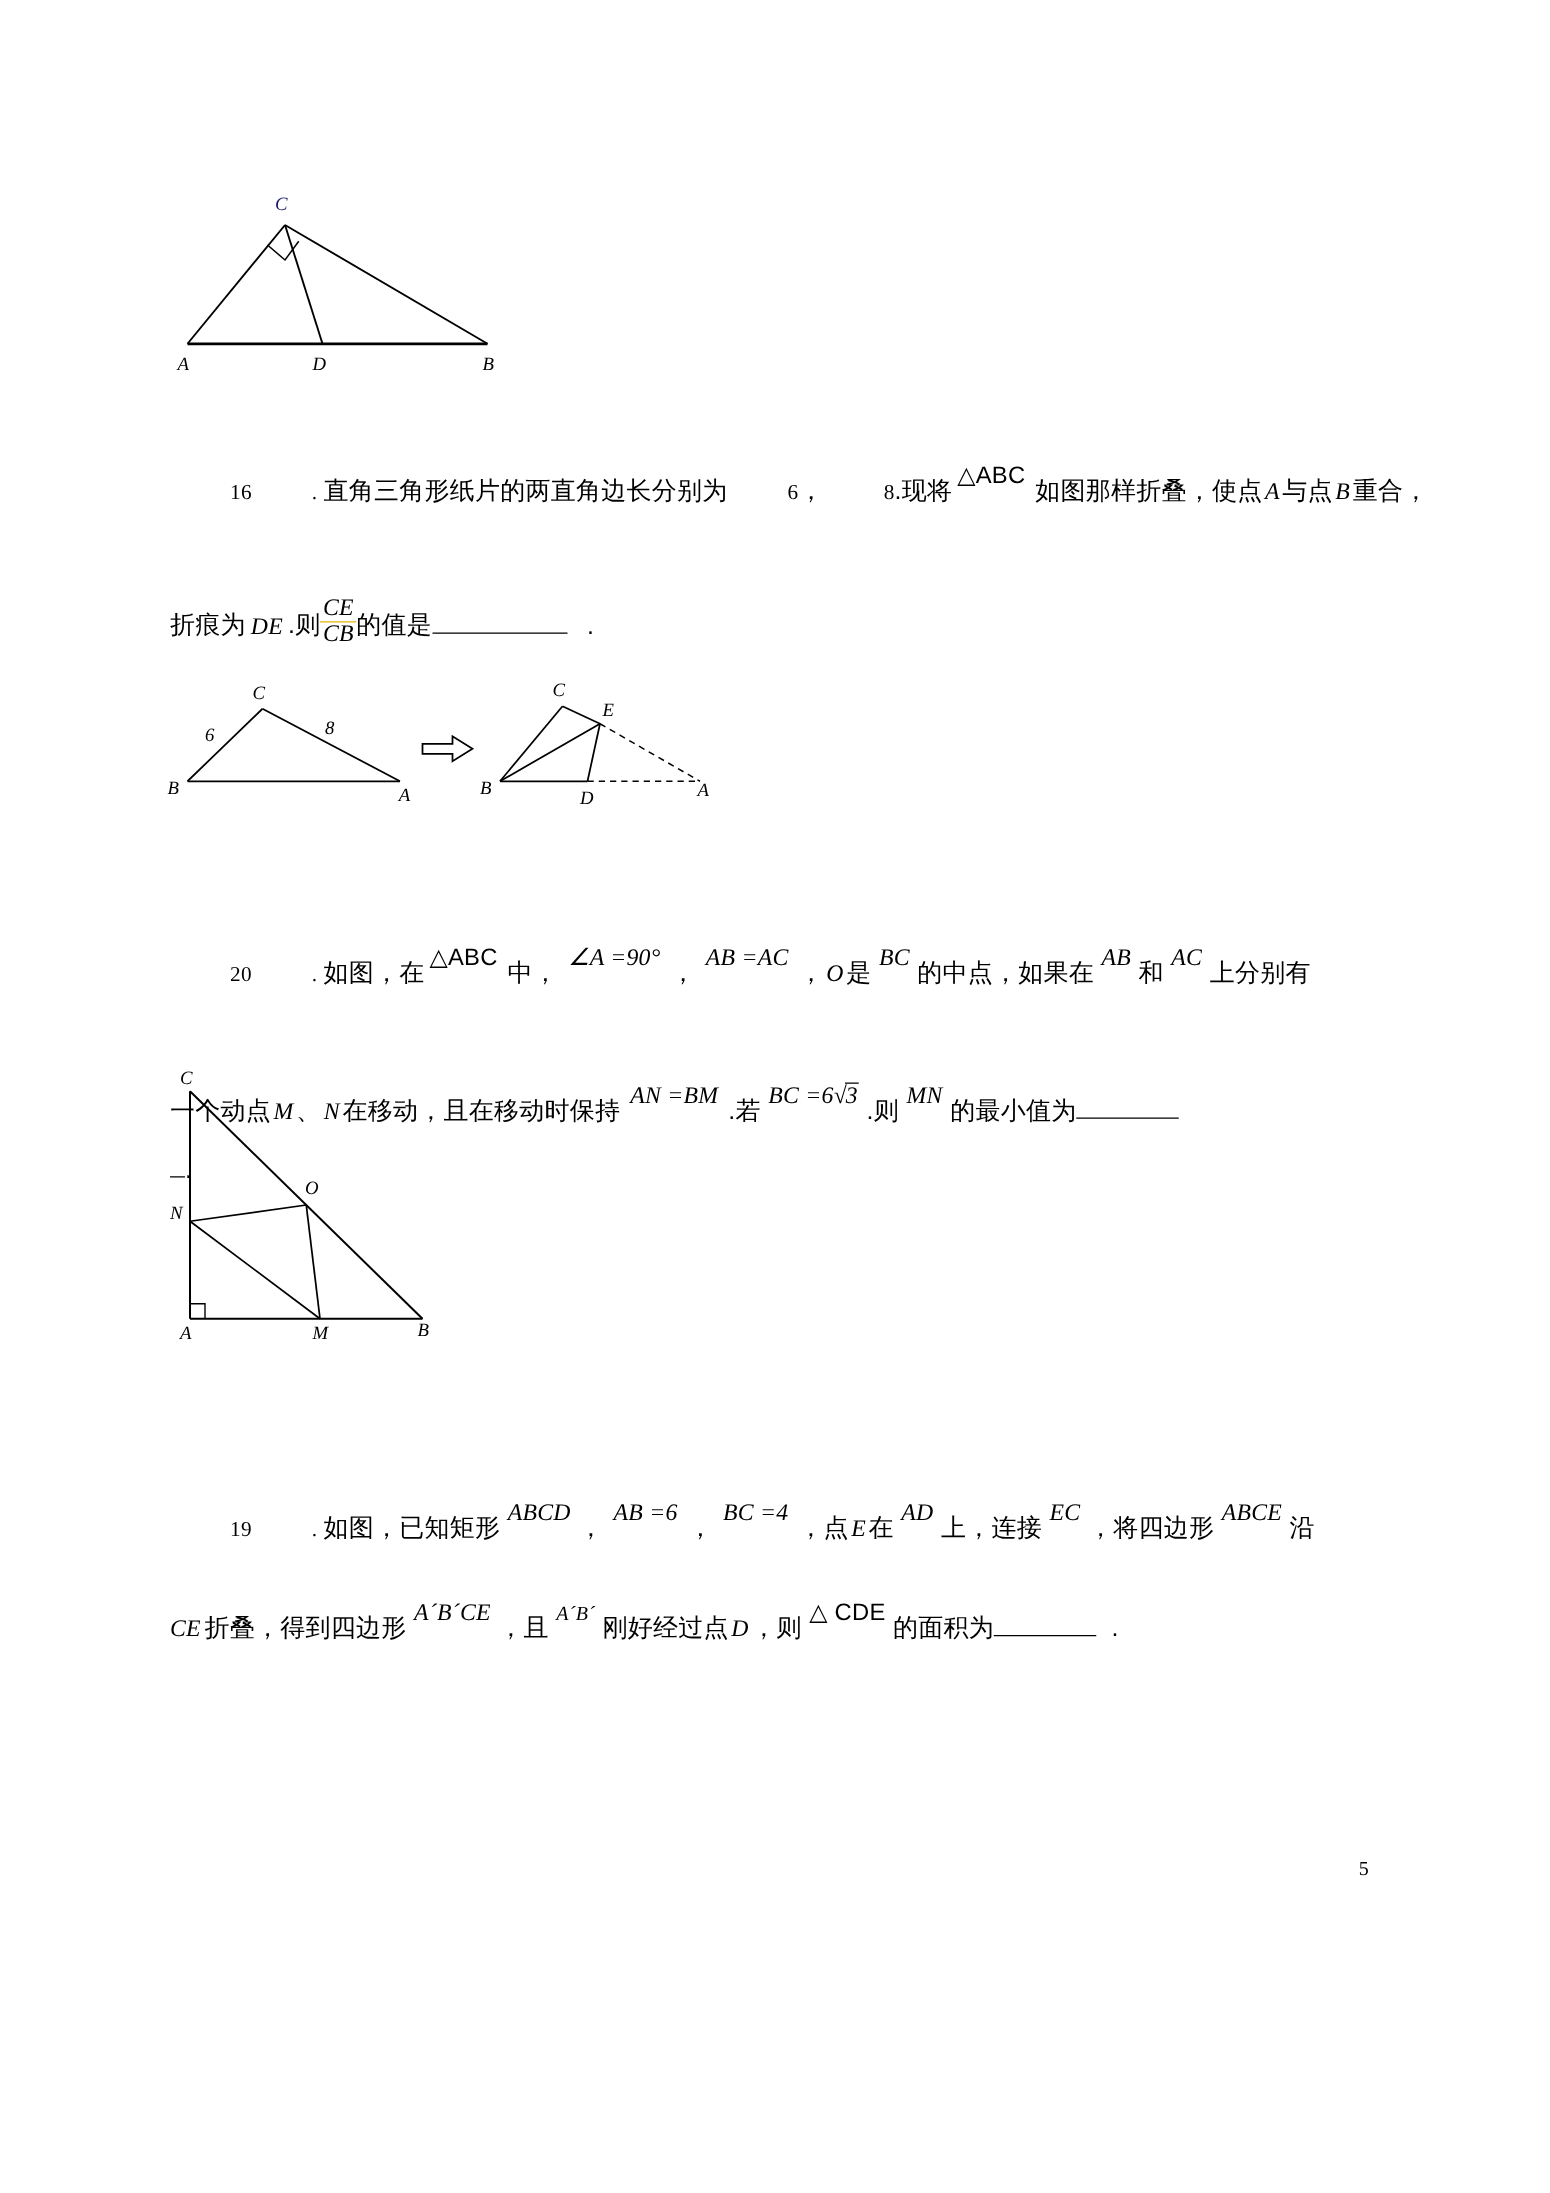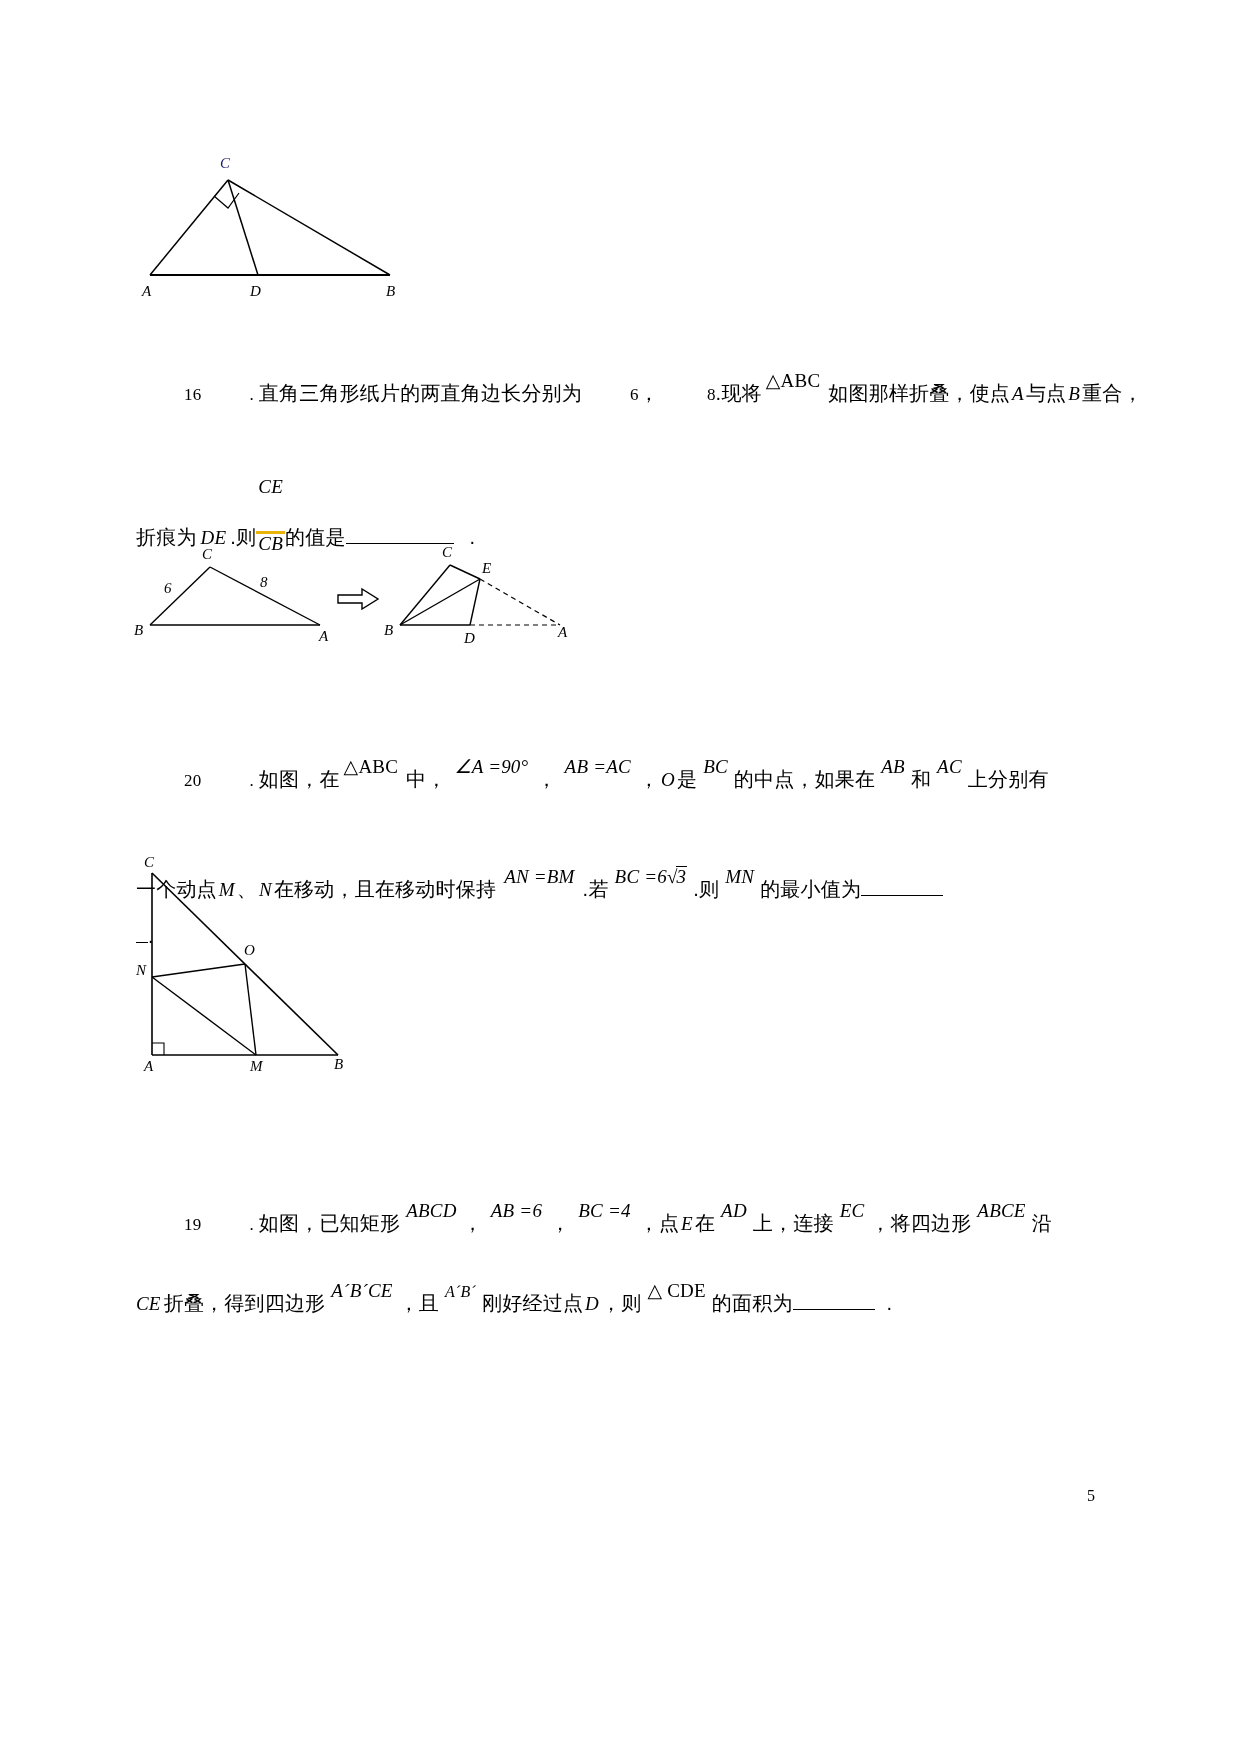--- a/index.html
+++ b/index.html
@@ -40,21 +40,21 @@
     font-family: "Liberation Serif", serif;
     font-style: italic;
     font-size: 19px;
   }
   .mi-sm {
     font-family: "Liberation Serif", serif;
     font-style: italic;
     font-size: 16px;
   }
   .mu {
-    font-family: Liberation Serif, serif;
+    font-family: Liberation Sans, sans-serif;
     font-style: normal;
     font-size: 19px;
   }
   
   .raise {
     position: relative;
     top: -13px;
     display: inline-block;
   }
 
@@ -70,21 +70,21 @@
     vertical-align: -0.55em;
     text-align: center;
     font-family: "Liberation Serif", serif;
     font-style: italic;
     font-size: 19px;
     line-height: 1.05;
     position: relative;
     top: -4px;
   }
   .frac .top { display: block; padding: 0 2px; }
-  .frac .bot { display: block; padding: 0 2px; border-top: 3px solid #eab308; margin-top: 34px; }
+  .frac .bot { display: block; padding: 0 2px; border-top: 1px solid #eab308; }
 
   
   .rad {
     display: inline-block;
     position: relative;
     font-family: "Liberation Serif", serif;
     font-style: italic;
     font-size: 19px;
   }
   .rad .radsym { font-style: normal; }

